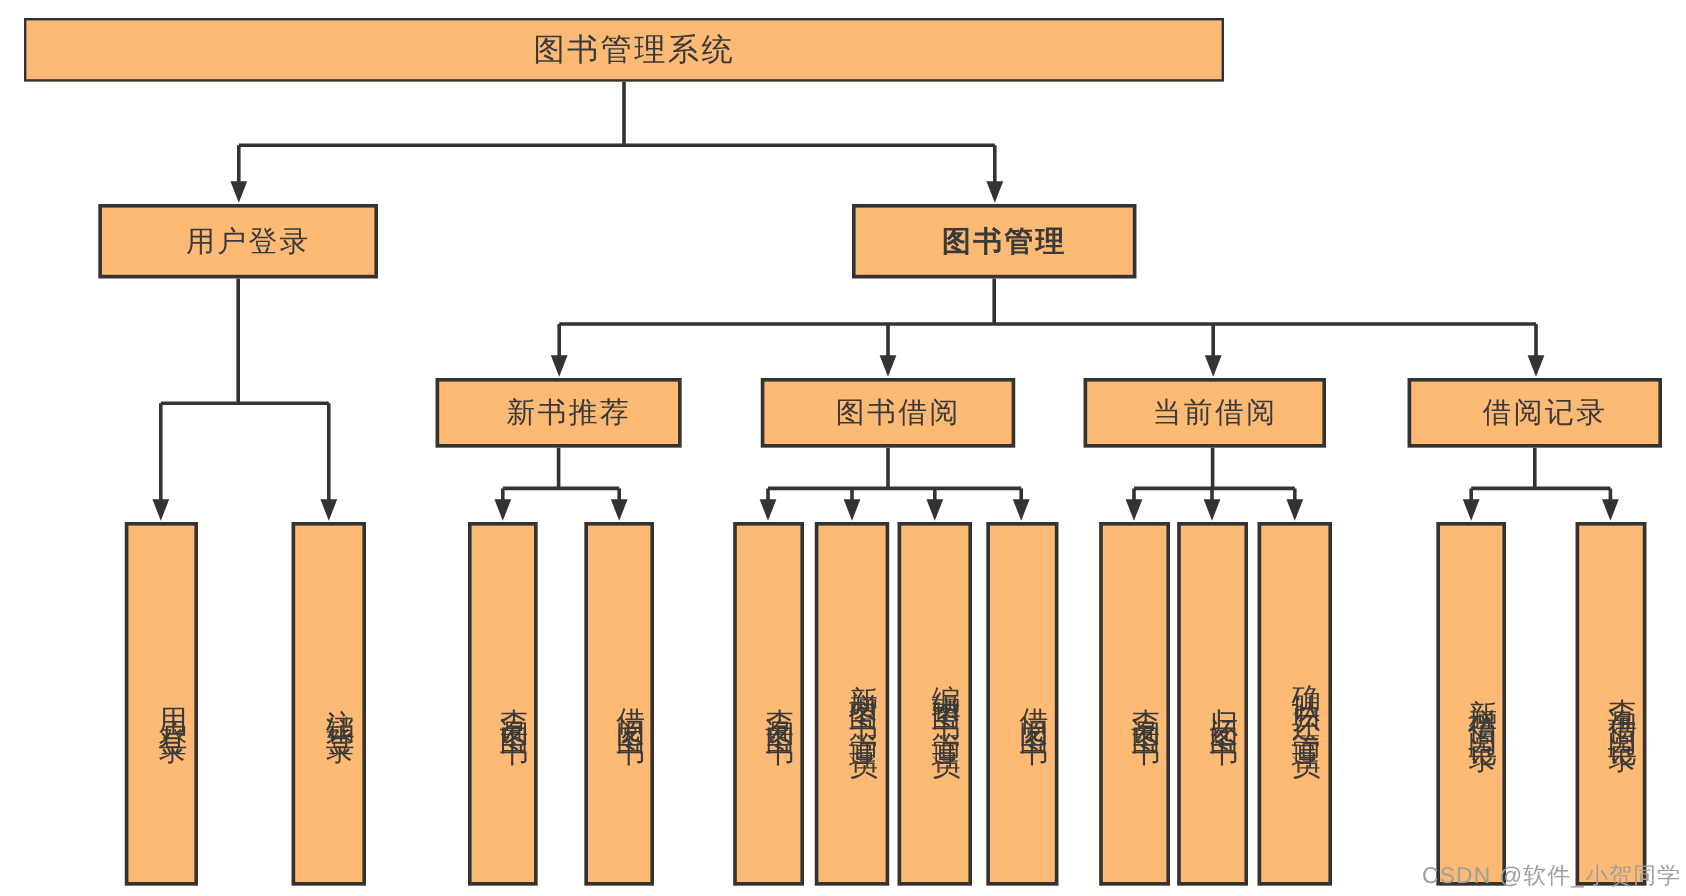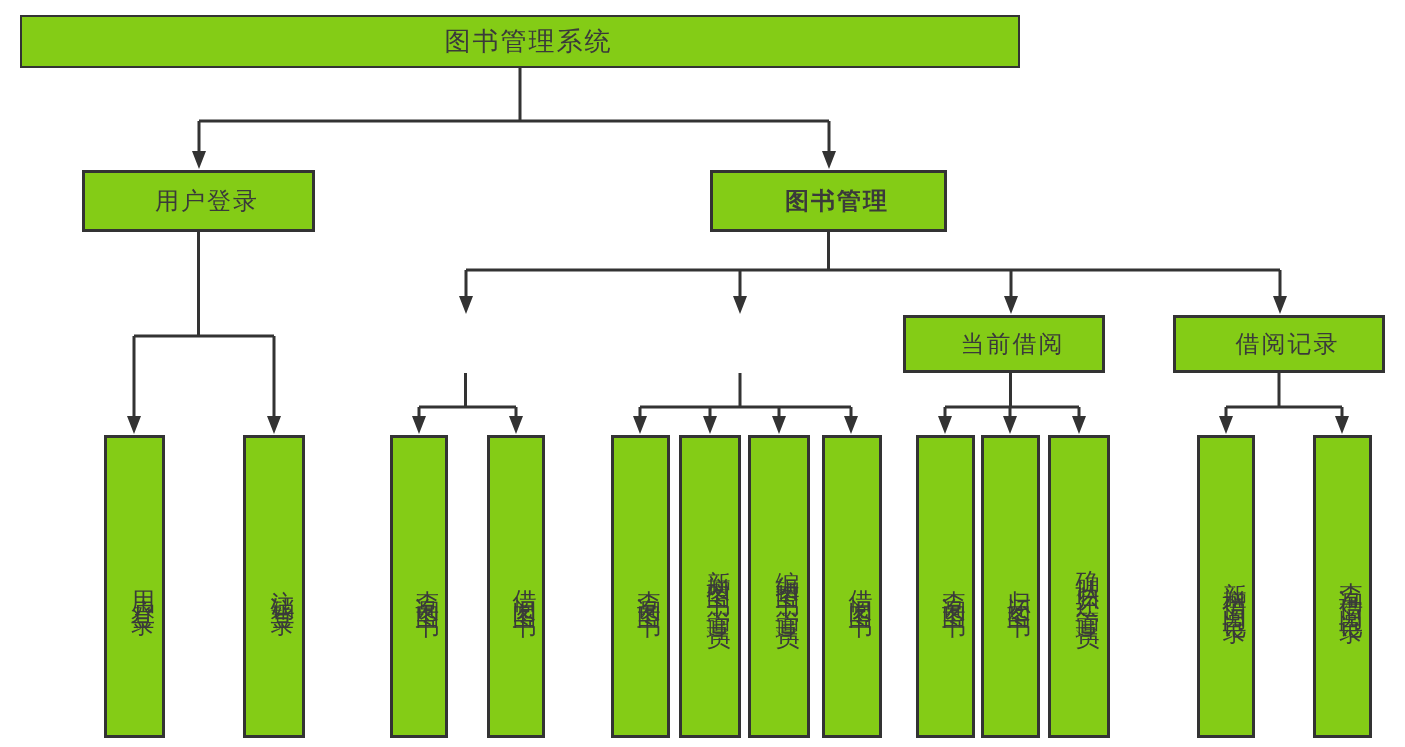--- a/index.html
+++ b/index.html
@@ -11,21 +11,21 @@
     font-family:"Liberation Sans", sans-serif;
     overflow:hidden;
   }
   .connectors {
     position:absolute; left:0; top:0; z-index:0;
   }
   .box {
     position:absolute;
     box-sizing:border-box;
     border:3px solid #333333;
-    background:#84cc16;
+    background:#fdba74;
     color:#3a3a3a;
     display:flex;
     align-items:center;
     justify-content:center;
     z-index:1;
     text-align:left;
     padding-left:17px;
   }
   .h  { font-size:24px; letter-spacing:2px; white-space:nowrap; }
   .v  {
@@ -91,31 +91,34 @@
              M945,434 L938,416 L952,416 Z  M1010,434 L1003,416 L1017,416 Z
              M1079,434 L1072,416 L1086,416 Z
              M1226,434 L1219,416 L1233,416 Z  M1342,434 L1335,416 L1349,416 Z"></path>
   </svg>
 
   <div class="box h n-root">图书管理系统</div>
 
   <div class="box h n-l1a">用户登录</div>
   <div class="box h n-l1b">图书管理</div>
 
+  <div class="box h n-l2a">新书推荐</div>
+  <div class="box h n-l2b">图书借阅</div>
   <div class="box h n-l2c">当前借阅</div>
   <div class="box h n-l2d">借阅记录</div>
 
   <div class="box v leaf n-f01">用户登录</div>
   <div class="box v leaf n-f02">注销登录</div>
   <div class="box v leaf n-f03">查询图书</div>
   <div class="box v leaf n-f04">借阅图书</div>
   <div class="box v leaf n-f05">查询图书</div>
   <div class="box v leaf n-f06">新增图书（管理员）</div>
   <div class="box v leaf n-f07">编辑图书（管理员）</div>
   <div class="box v leaf n-f08">借阅图书</div>
   <div class="box v leaf n-f09">查询图书</div>
   <div class="box v leaf n-f10">归还图书</div>
   <div class="box v leaf n-f11">确认归还（管理员）</div>
   <div class="box v leaf n-f12">新增借阅记录</div>
   <div class="box v leaf n-f13">查询借阅记录</div>
 
+  <div class="watermark">CSDN @软件_小贺同学</div>
 
 </div>
 
 </body></html>

